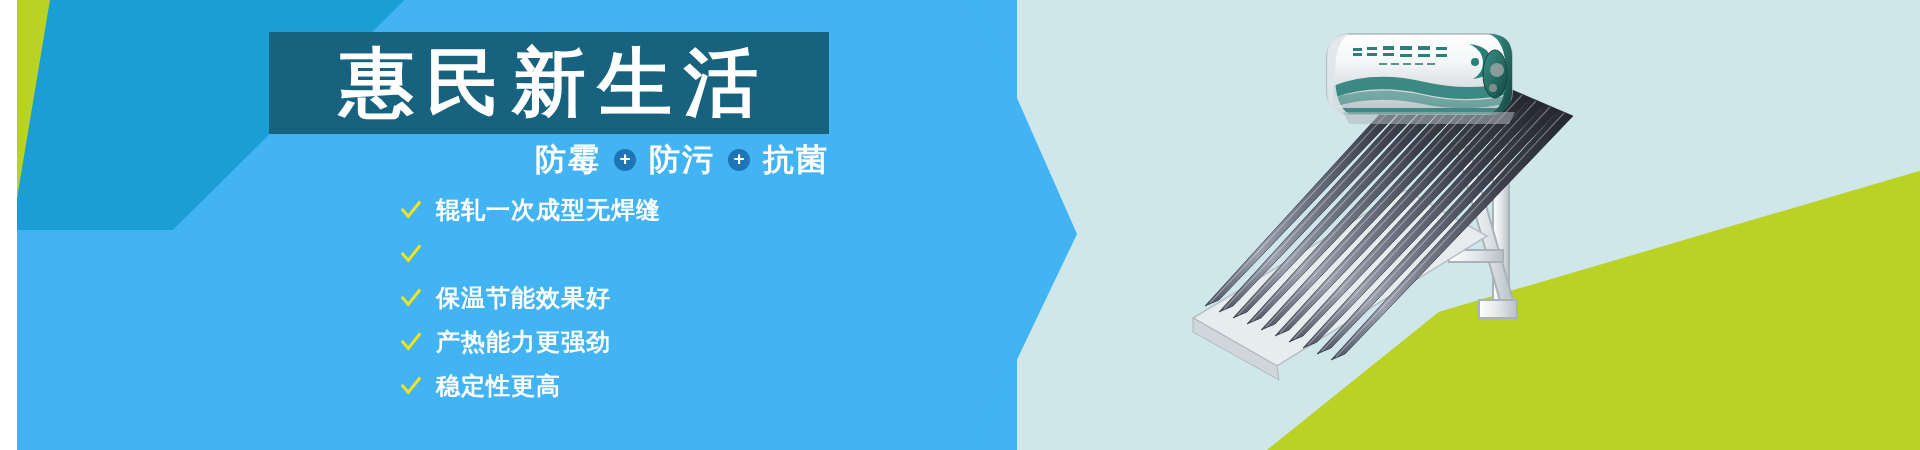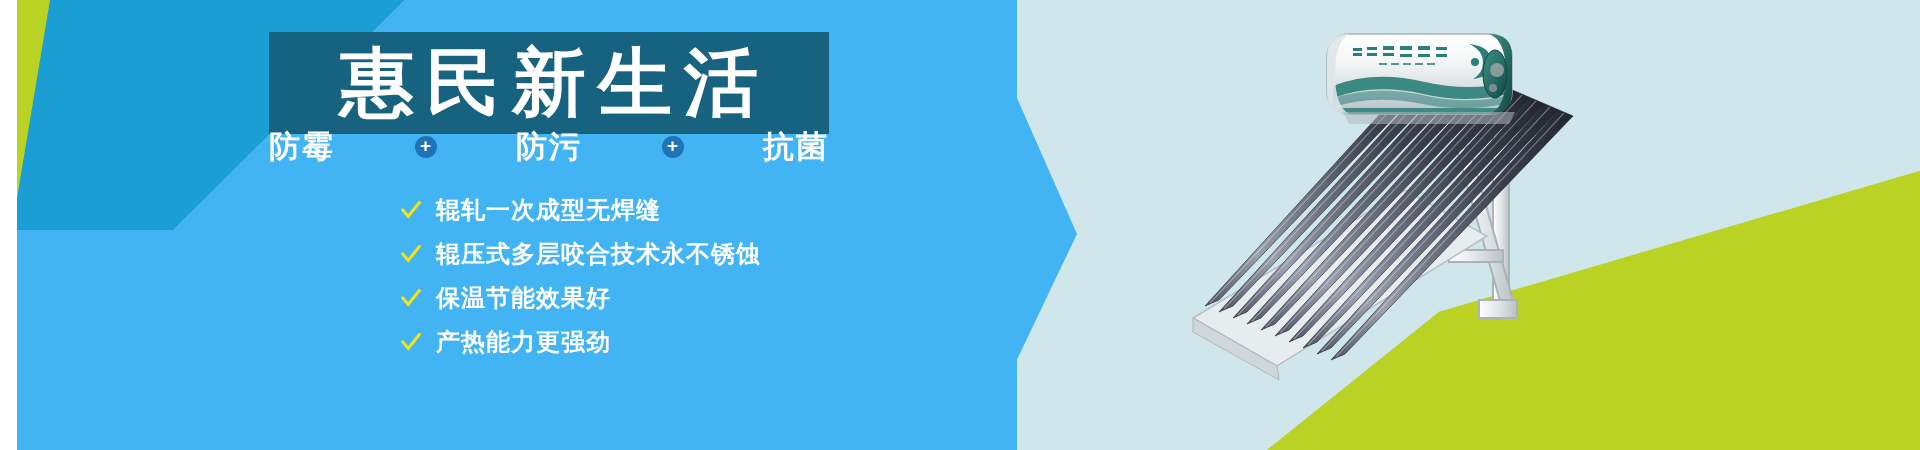--- a/index.html
+++ b/index.html
@@ -85,25 +85,25 @@
     letter-spacing: 12px;
     line-height: 1;
     text-indent: 12px;
     white-space: nowrap;
   }
 
   
   .subtitle-row {
     position: absolute;
     left: 252px;
-    top: 131px;
+    top: 144px;
     width: 560px;
     display: flex;
     align-items: center;
-    justify-content: space-between;
+    justify-content: flex-end;
     gap: 13px;
   }
   .subtitle-text {
     color: #ffffff;
     font-size: 31px;
     font-weight: bold;
     letter-spacing: 2px;
     line-height: 1;
     white-space: nowrap;
   }
@@ -193,37 +193,42 @@
       <svg class="check-icon" viewBox="0 0 24 24">
         <path d="M3 12 L9 19 L21 4" fill="none" stroke="#f5e511" stroke-width="3.2" stroke-linecap="square"></path>
       </svg>
       <span class="bullet-label">辊轧一次成型无焊缝</span>
     </div>
 
     <div class="bullet-row">
       <svg class="check-icon" viewBox="0 0 24 24">
         <path d="M3 12 L9 19 L21 4" fill="none" stroke="#f5e511" stroke-width="3.2" stroke-linecap="square"></path>
       </svg>
-      <span class="bullet-label">辊压式多层咬合技术永不锈蚀</span>
     </div>
 
     <div class="bullet-row">
       <svg class="check-icon" viewBox="0 0 24 24">
         <path d="M3 12 L9 19 L21 4" fill="none" stroke="#f5e511" stroke-width="3.2" stroke-linecap="square"></path>
       </svg>
       <span class="bullet-label">保温节能效果好</span>
     </div>
 
     <div class="bullet-row">
       <svg class="check-icon" viewBox="0 0 24 24">
         <path d="M3 12 L9 19 L21 4" fill="none" stroke="#f5e511" stroke-width="3.2" stroke-linecap="square"></path>
       </svg>
       <span class="bullet-label">产热能力更强劲</span>
     </div>
 
+    <div class="bullet-row">
+      <svg class="check-icon" viewBox="0 0 24 24">
+        <path d="M3 12 L9 19 L21 4" fill="none" stroke="#f5e511" stroke-width="3.2" stroke-linecap="square"></path>
+      </svg>
+      <span class="bullet-label">稳定性更高</span>
+    </div>
 
   </div>
 
   <div class="product">
     <svg viewBox="0 0 430 400" xmlns="http://www.w3.org/2000/svg">
       <defs>
         <linearGradient id="tubeG" x1="0" y1="0" x2="1" y2="0">
           <stop offset="0%" stop-color="#4a4f5e"></stop>
           <stop offset="22%" stop-color="#9aa0ad"></stop>
           <stop offset="42%" stop-color="#6d7381"></stop>

